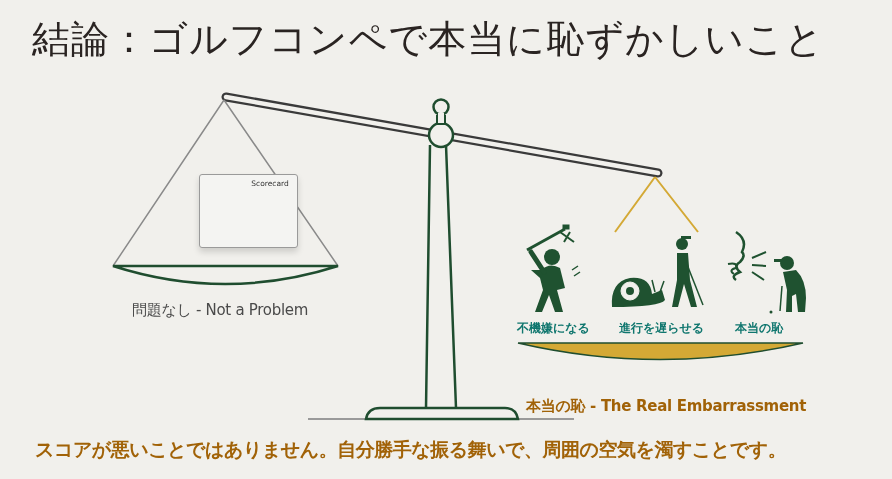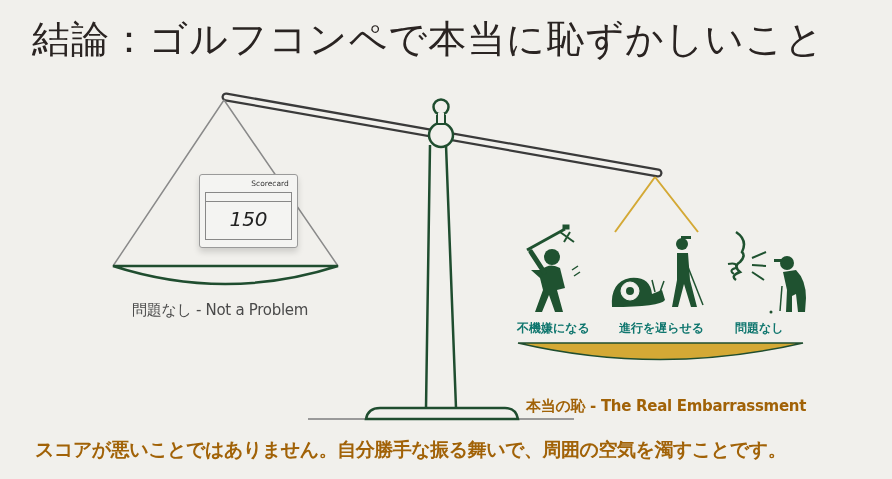--- a/index.html
+++ b/index.html
@@ -79,27 +79,23 @@
     <circle cx="787" cy="263" r="7" stroke="none"></circle>
     <rect x="774" y="259" width="8" height="3" stroke="none"></rect>
     <path d="M783 272 L796 270 Q806 280 806 298 L805 312 L798 312 L796 294 L792 296 L792 312 L786 312 L787 290 Z" stroke="none"></path>
     <line x1="782" y1="286" x2="780" y2="311" stroke-width="1.5"></line>
     <circle cx="771" cy="312" r="1.5" stroke="none"></circle>
   </g>
 </svg>
 
 <div class="scorecard">
   <div class="hdr">Scorecard</div>
-  <div class="grid">
-    <div class="row"></div>
-    <div class="score">150</div>
-  </div>
 </div>
 
 <div class="label-left">問題なし - Not a Problem</div>
 
 <div class="icon-label" style="left:517px;top:320px;">不機嫌になる</div>
 <div class="icon-label" style="left:619px;top:320px;">進行を遅らせる</div>
-<div class="icon-label" style="left:735px;top:320px;">問題なし</div>
+<div class="icon-label" style="left:735px;top:320px;">本当の恥</div>
 
 <div class="label-right">本当の恥 - The Real Embarrassment</div>
 
 <div class="caption">スコアが悪いことではありません。自分勝手な振る舞いで、周囲の空気を濁すことです。</div>
 
 </body></html>

